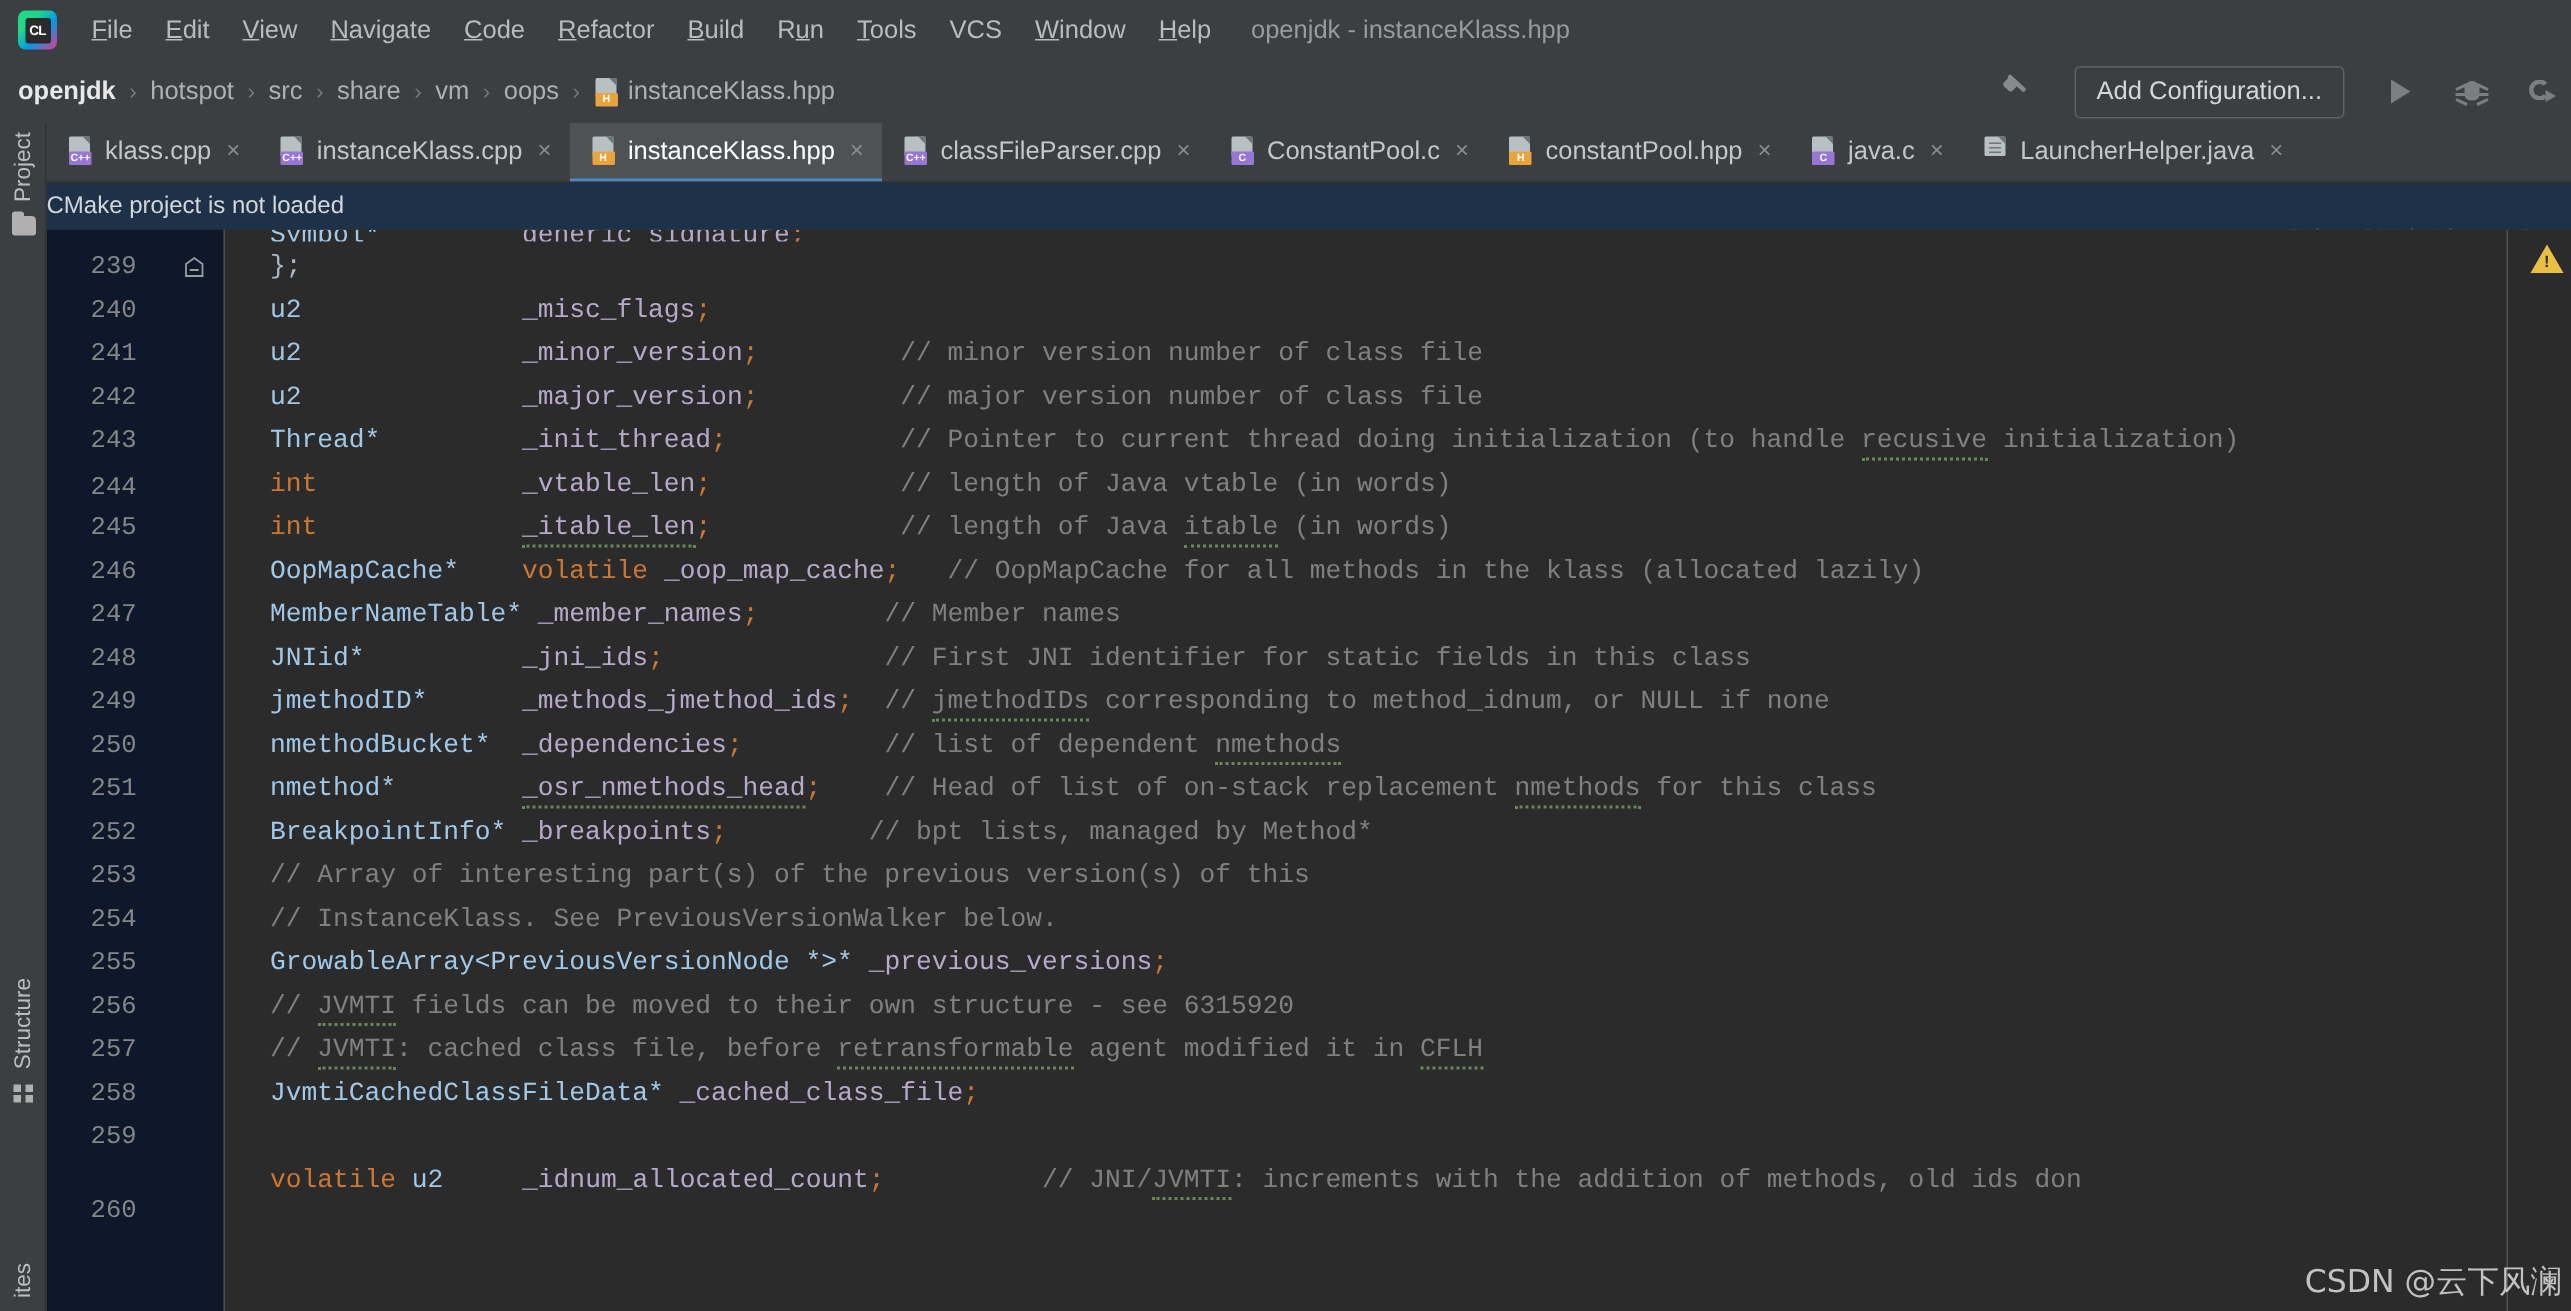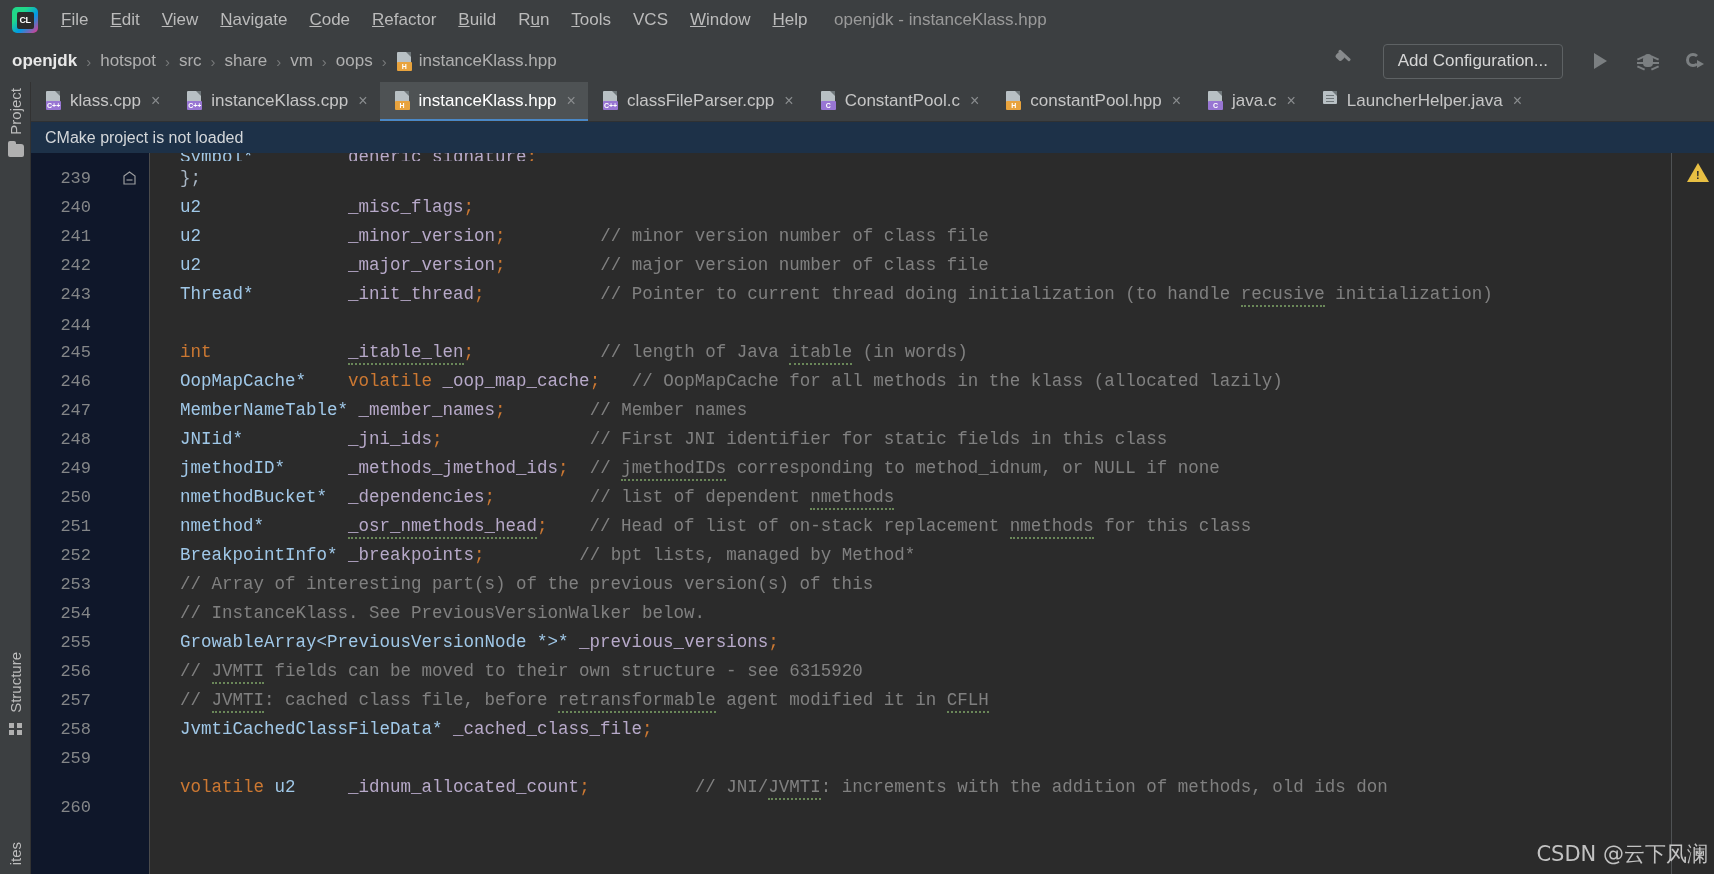--- a/index.html
+++ b/index.html
@@ -194,21 +194,21 @@
   .etab.active .tname { color: #ffffff; }
   .tab-close {
     color: #8a8d8f; font-size: 16px; line-height: 1;
     margin-left: 2px; font-family: "Liberation Sans", sans-serif;
   }
 
   
   #notifbar {
     position: absolute; left: 31px; right: 0; top: 122px; height: 31px;
     background: #1d3148; display: flex; align-items: center;
-    padding-left: 14px; overflow: hidden;
+    overflow: hidden;
   }
   #notif-text { color: #d4d7da; font-size: 16px; white-space: nowrap; }
   .notif-actions {
     position: absolute; right: 0; top: 0; height: 100%;
     display: flex; align-items: center; padding-right: 2px; margin-top: 22px;
   }
   .notif-link {
     color: #3b8ee0; font-size: 16px; white-space: nowrap; cursor: default;
   }
 
@@ -481,20 +481,21 @@
     </div>
   <div id="gutter-divider"></div>
   <div id="code-area">
     <div id="indent-guide"></div>
   <div class="cline partial" style="top: 0px;"><span class="ty">  Symbol*</span><span class="pn">        </span><span class="id">_generic_signature</span><span class="sc">;</span></div>
       <div class="cline" style="top: 11px;"><span class="pn">  };</span></div>
       <div class="cline" style="top: 40px;"><span class="pn">  </span><span class="ty">u2</span><span class="pn">              </span><span class="id">_misc_flags</span><span class="sc">;</span></div>
       <div class="cline" style="top: 69px;"><span class="pn">  </span><span class="ty">u2</span><span class="pn">              </span><span class="id">_minor_version</span><span class="sc">;</span><span class="pn">         </span><span class="cm">// minor version number of class file</span></div>
       <div class="cline" style="top: 98px;"><span class="pn">  </span><span class="ty">u2</span><span class="pn">              </span><span class="id">_major_version</span><span class="sc">;</span><span class="pn">         </span><span class="cm">// major version number of class file</span></div>
       <div class="cline" style="top: 127px;"><span class="pn">  </span><span class="ty">Thread*</span><span class="pn">         </span><span class="id">_init_thread</span><span class="sc">;</span><span class="pn">           </span><span class="cm">// Pointer to current thread doing initialization (to handle </span><span class="cm sqc">recusive</span><span class="cm"> initialization)</span></div>
+      <div class="cline" style="top: 156px;"><span class="pn">  </span><span class="k">int</span><span class="pn">             </span><span class="id">_vtable_len</span><span class="sc">;</span><span class="pn">            </span><span class="cm">// length of Java vtable (in words)</span></div>
       <div class="cline" style="top: 185px;"><span class="pn">  </span><span class="k">int</span><span class="pn">             </span><span class="id sq">_itable_len</span><span class="sc">;</span><span class="pn">            </span><span class="cm">// length of Java </span><span class="cm sqc">itable</span><span class="cm"> (in words)</span></div>
       <div class="cline" style="top: 214px;"><span class="pn">  </span><span class="ty">OopMapCache*</span><span class="pn">    </span><span class="k">volatile</span><span class="pn"> </span><span class="id">_oop_map_cache</span><span class="sc">;</span><span class="pn">   </span><span class="cm">// OopMapCache for all methods in the klass (allocated lazily)</span></div>
       <div class="cline" style="top: 243px;"><span class="pn">  </span><span class="ty">MemberNameTable*</span><span class="pn"> </span><span class="id">_member_names</span><span class="sc">;</span><span class="pn">        </span><span class="cm">// Member names</span></div>
       <div class="cline" style="top: 272px;"><span class="pn">  </span><span class="ty">JNIid*</span><span class="pn">          </span><span class="id">_jni_ids</span><span class="sc">;</span><span class="pn">              </span><span class="cm">// First JNI identifier for static fields in this class</span></div>
       <div class="cline" style="top: 301px;"><span class="pn">  </span><span class="ty">jmethodID*</span><span class="pn">      </span><span class="id">_methods_jmethod_ids</span><span class="sc">;</span><span class="pn">  </span><span class="cm">// </span><span class="cm sqc">jmethodIDs</span><span class="cm"> corresponding to method_idnum, or NULL if none</span></div>
       <div class="cline" style="top: 330px;"><span class="pn">  </span><span class="ty">nmethodBucket*</span><span class="pn">  </span><span class="id">_dependencies</span><span class="sc">;</span><span class="pn">         </span><span class="cm">// list of dependent </span><span class="cm sqc">nmethods</span></div>
       <div class="cline" style="top: 359px;"><span class="pn">  </span><span class="ty">nmethod*</span><span class="pn">        </span><span class="id sq">_osr_nmethods_head</span><span class="sc">;</span><span class="pn">    </span><span class="cm">// Head of list of on-stack replacement </span><span class="cm sqc">nmethods</span><span class="cm"> for this class</span></div>
       <div class="cline" style="top: 388px;"><span class="pn">  </span><span class="ty">BreakpointInfo*</span><span class="pn"> </span><span class="id">_breakpoints</span><span class="sc">;</span><span class="pn">         </span><span class="cm">// bpt lists, managed by Method*</span></div>
       <div class="cline" style="top: 417px;"><span class="pn">  </span><span class="cm">// Array of interesting part(s) of the previous version(s) of this</span></div>
       <div class="cline" style="top: 446px;"><span class="pn">  </span><span class="cm">// InstanceKlass. See PreviousVersionWalker below.</span></div>

